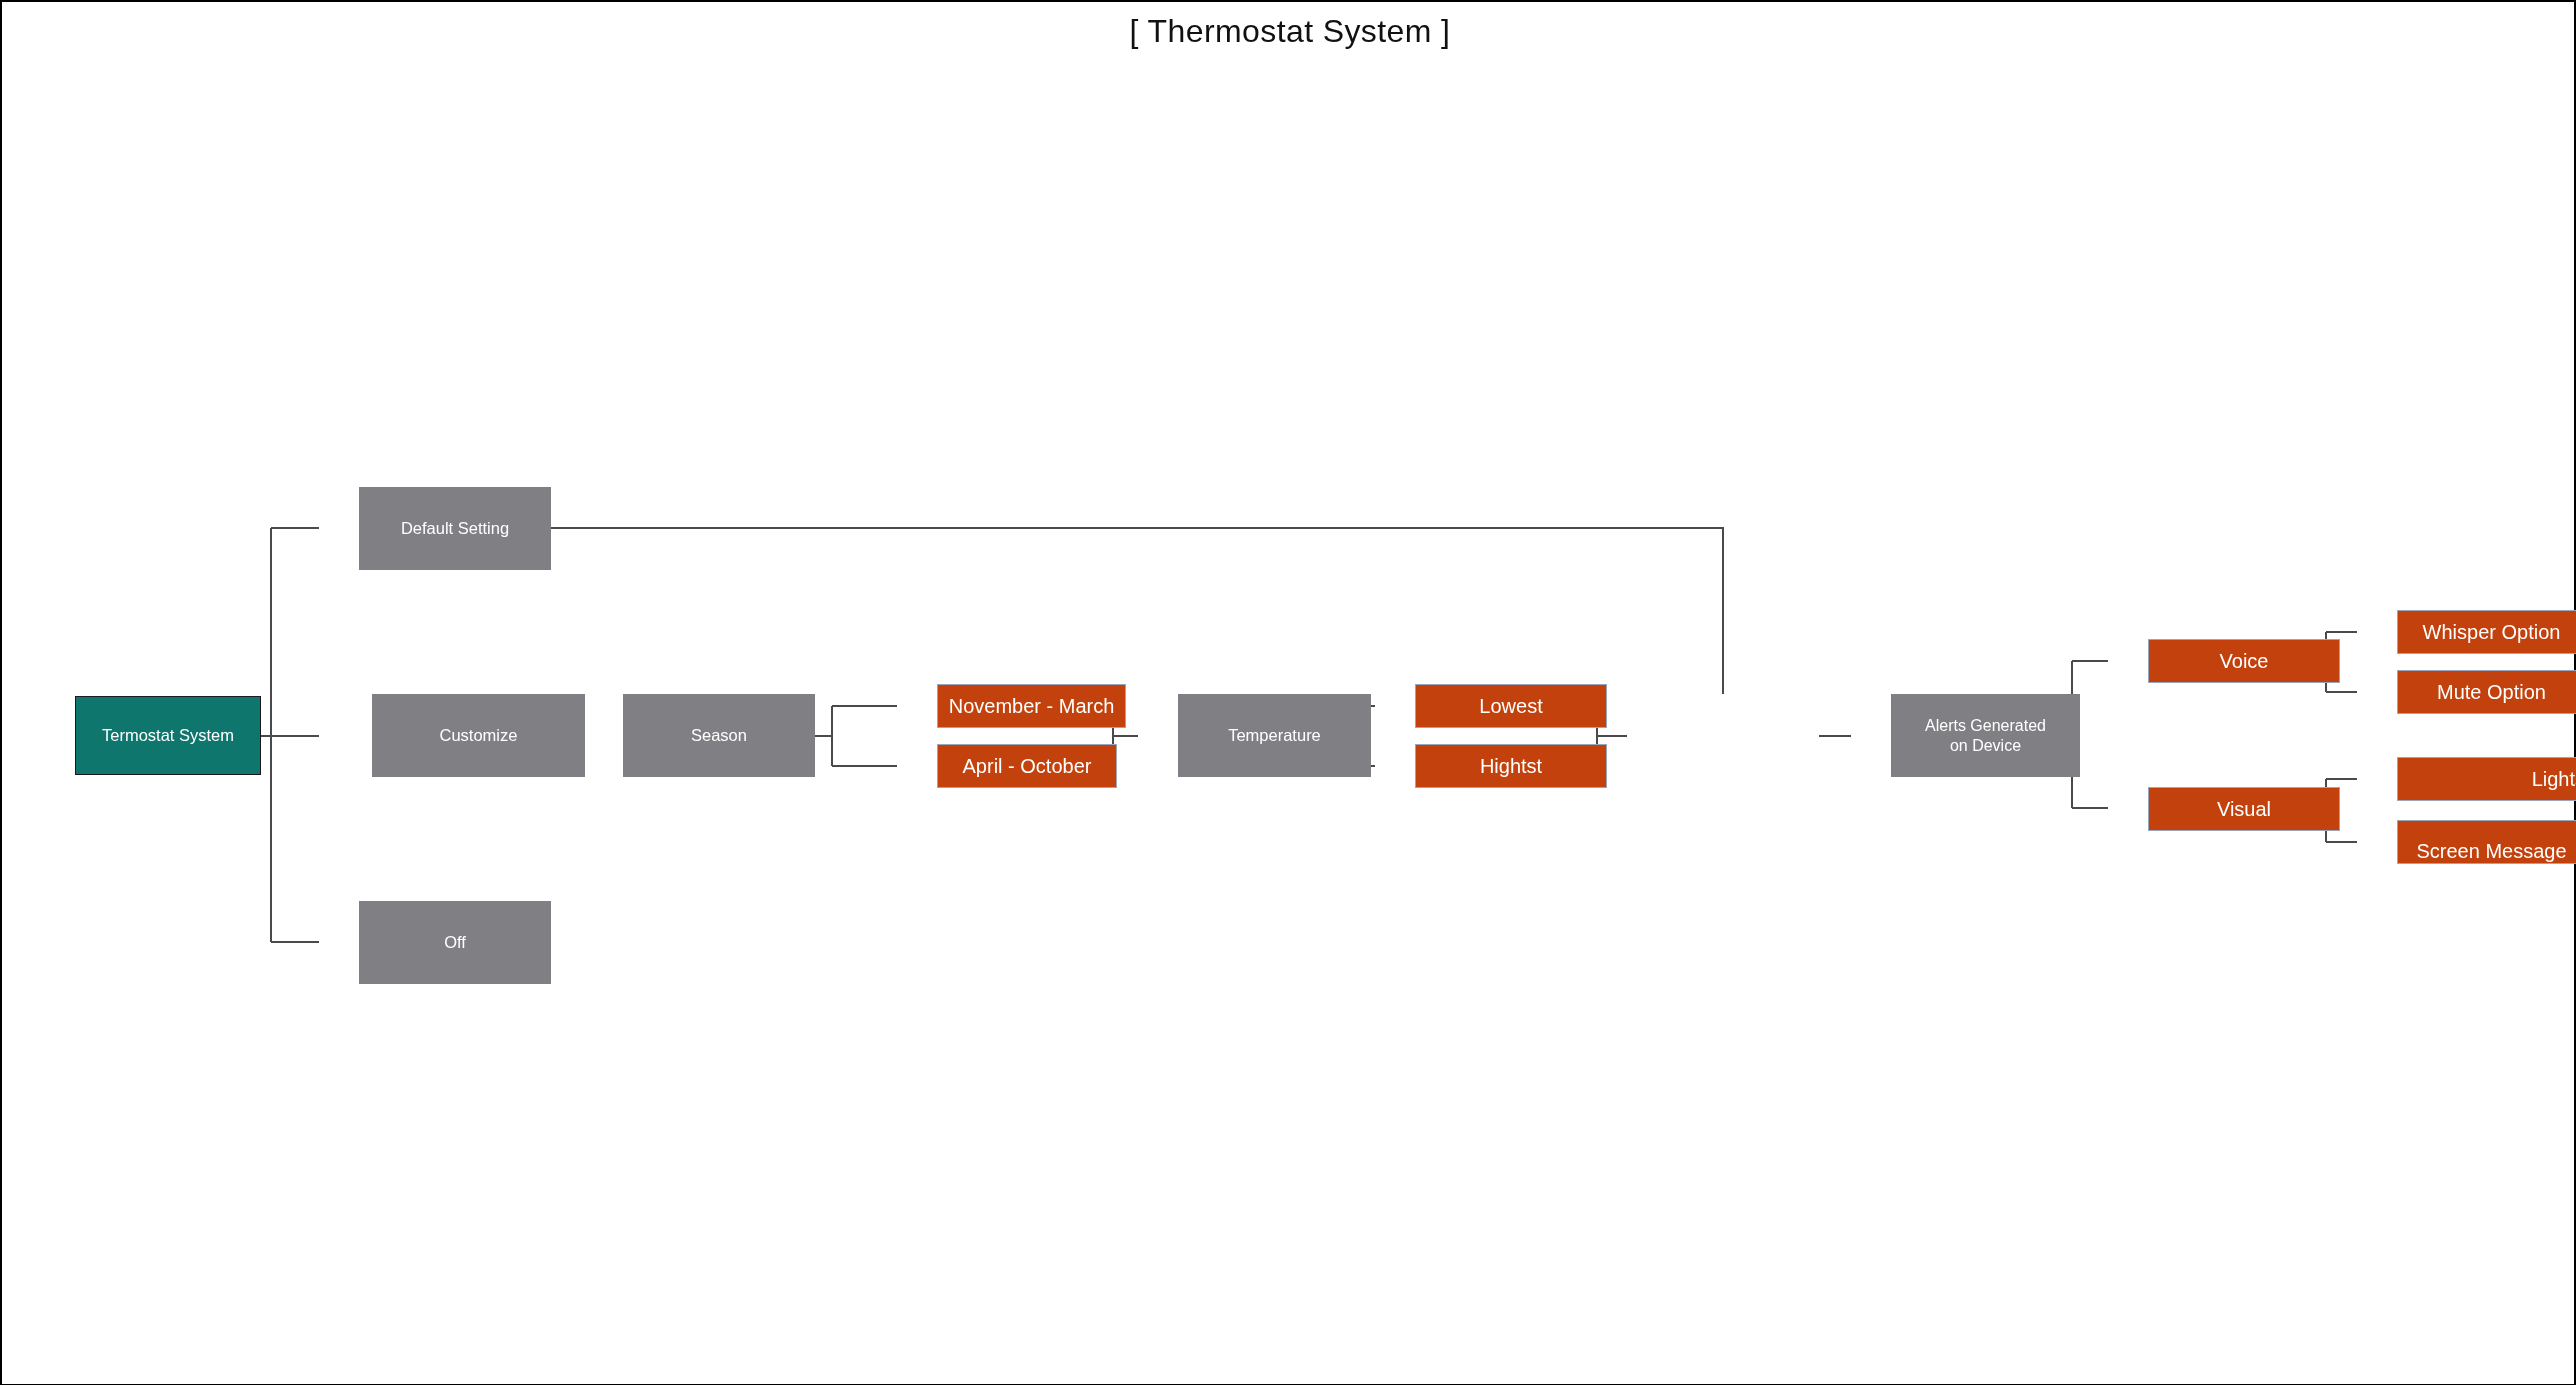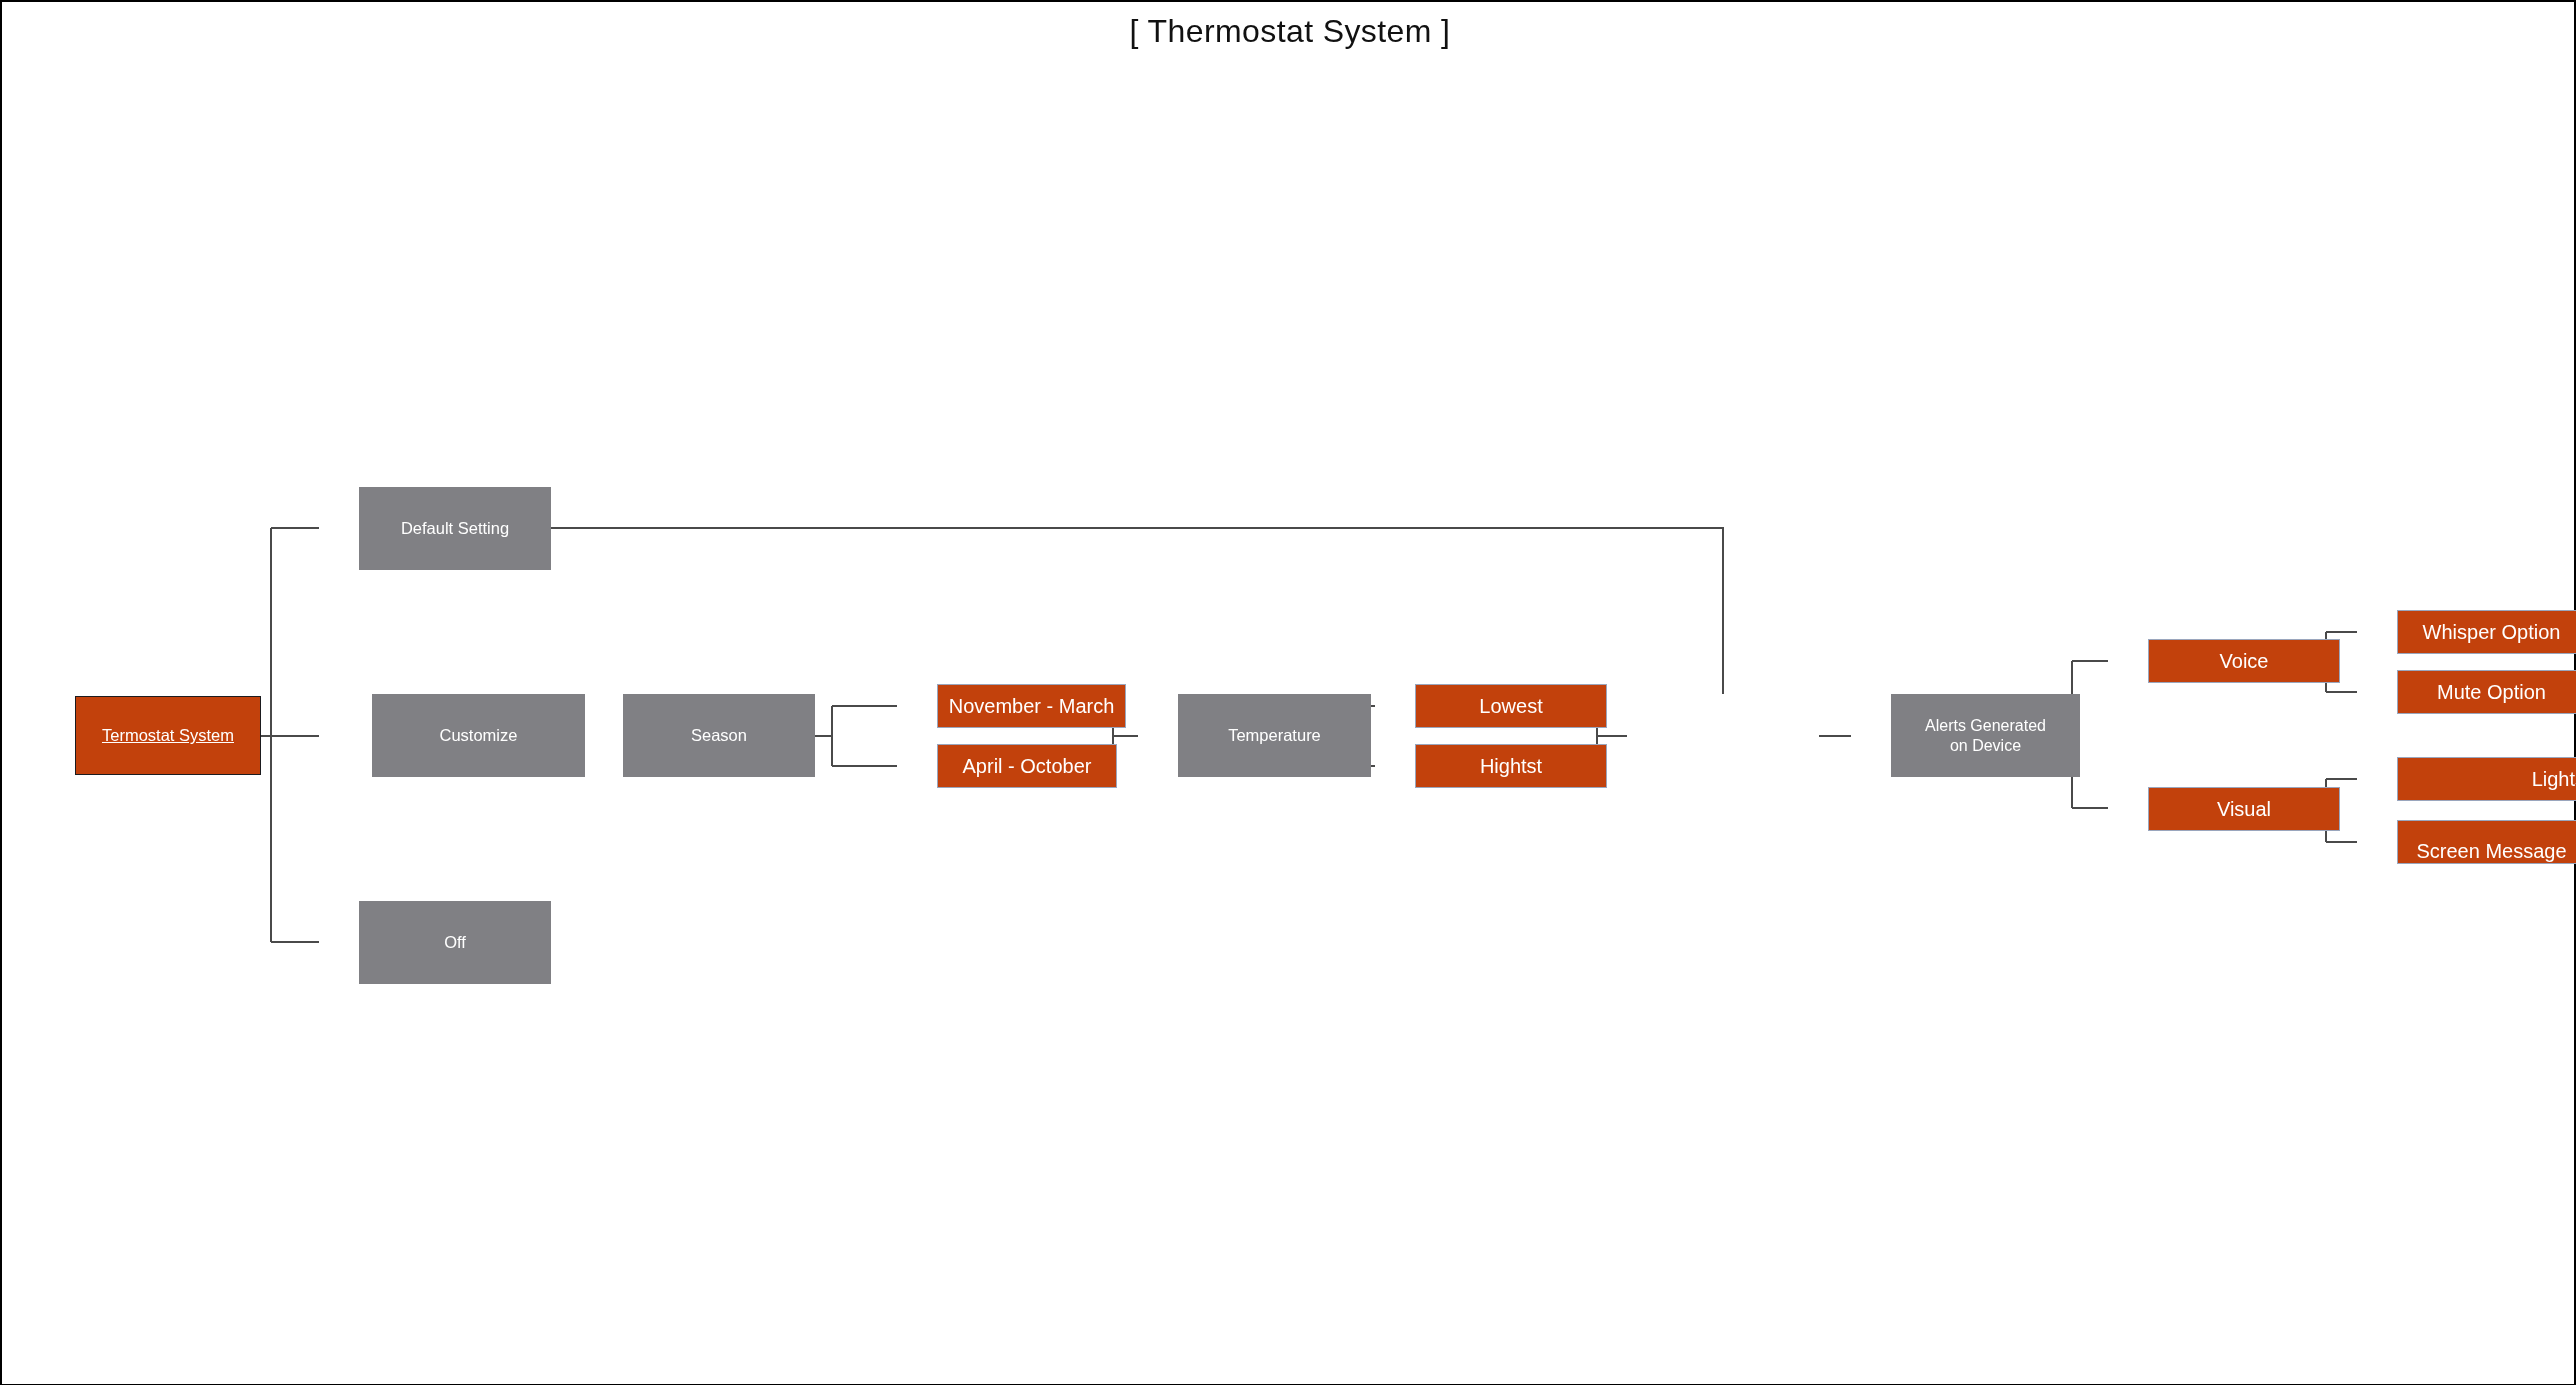--- a/index.html
+++ b/index.html
@@ -48,24 +48,23 @@
     align-items: center;
     justify-content: center;
     text-align: center;
     color: #ffffff;
     line-height: 1.22;
     font-family: "Liberation Sans", sans-serif;
     white-space: pre-line;
     margin-left: 40px;
   }
   .node.root {
-    background: #c2410c;
+    background: #0f766e;
     border: 0.8px solid #1b1b1f;
     font-size: 16.5px;
-    text-decoration: underline;
   }
   .node.gray {
     background: #808084;
     border: 0.8px solid #808084;
     font-size: 16.5px;
   }
   .node.blue {
     background: #c2410c;
     border: 0.8px solid #9aa6bd;
     font-size: 20px;

